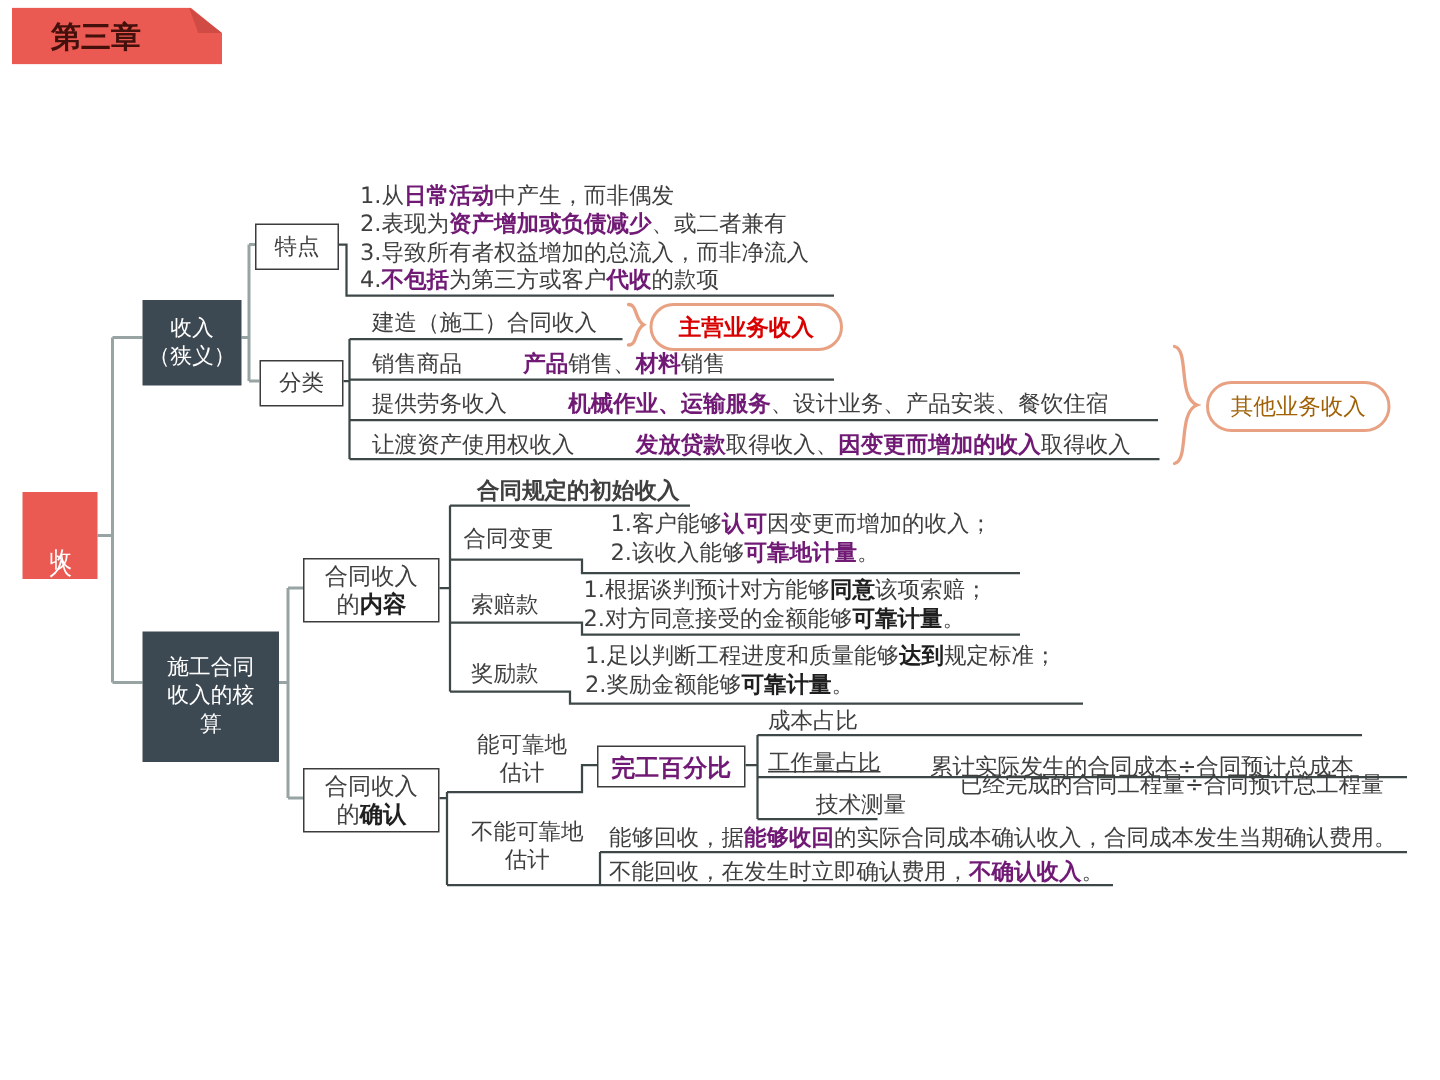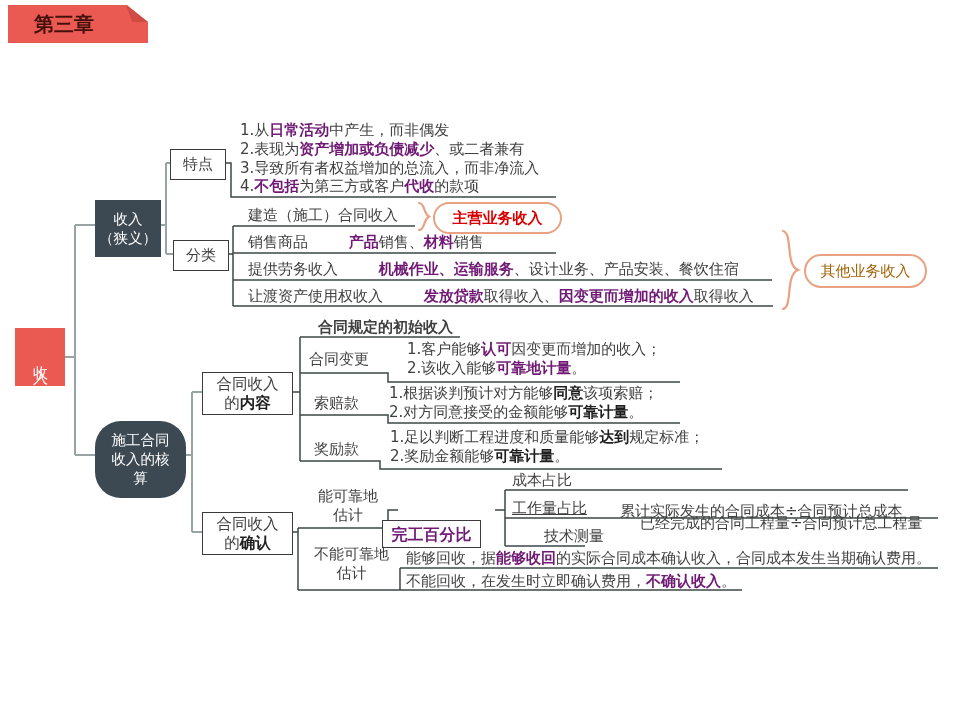--- a/index.html
+++ b/index.html
@@ -108,21 +108,21 @@
       <span style="margin-left:36px;"><span class="r">发放贷款</span><span>取得收入、</span><span class="r">因变更而增加的收入</span><span>取得收入</span></span>
     </div>
 
     <div class="oval ovalmain" style="left:433px;top:202px;width:125px;height:28px;">
       <span>主营业务收入</span>
     </div>
     <div class="oval" style="left:804px;top:254px;width:119px;height:30px;color:#a16207;">
       <span>其他业务收入</span>
     </div>
 
-    <div class="node" style="left:95px;top:421px;width:91px;height:77px;padding:0 13px;box-sizing:border-box;white-space:normal;border-radius:26px;">
+    <div class="node" style="left:95px;top:421px;width:91px;height:87px;padding:0 13px;box-sizing:border-box;white-space:normal;">
       <span>施工合同收入的核算</span>
     </div>
 
     <div class="box" style="left:202px;top:372px;width:89px;height:41px;font-size:15.5px;">
       <span>合同收入</span>
       <span><span>的</span><span class="b">内容</span></span>
     </div>
 
     <div class="txt" style="left:318px;top:318px;font-weight:bold;">
       <span>合同规定的初始收入</span>
@@ -155,21 +155,21 @@
     <div class="box" style="left:202px;top:512px;width:89px;height:41px;font-size:15.5px;">
       <span>合同收入</span>
       <span><span>的</span><span class="b">确认</span></span>
     </div>
 
     <div class="txt" style="left:305px;top:487px;width:86px;text-align:center;">
       <div>能可靠地</div>
       <div>估计</div>
     </div>
 
-    <div class="box" style="left:382px;top:497px;width:97px;height:26px;margin-top:23px;">
+    <div class="box" style="left:398px;top:497px;width:97px;height:26px;">
       <span class="r" style="font-size:16px;">完工百分比</span>
     </div>
 
     <div class="txt" style="left:512px;top:471px;">
       <span>成本占比</span>
     </div>
     <div class="txt" style="left:620px;top:471px;margin-top:31px;">
       <span>累计实际发生的合同成本÷合同预计总成本</span>
     </div>
     <div class="txt" style="left:512px;top:499px;text-decoration:underline;">

